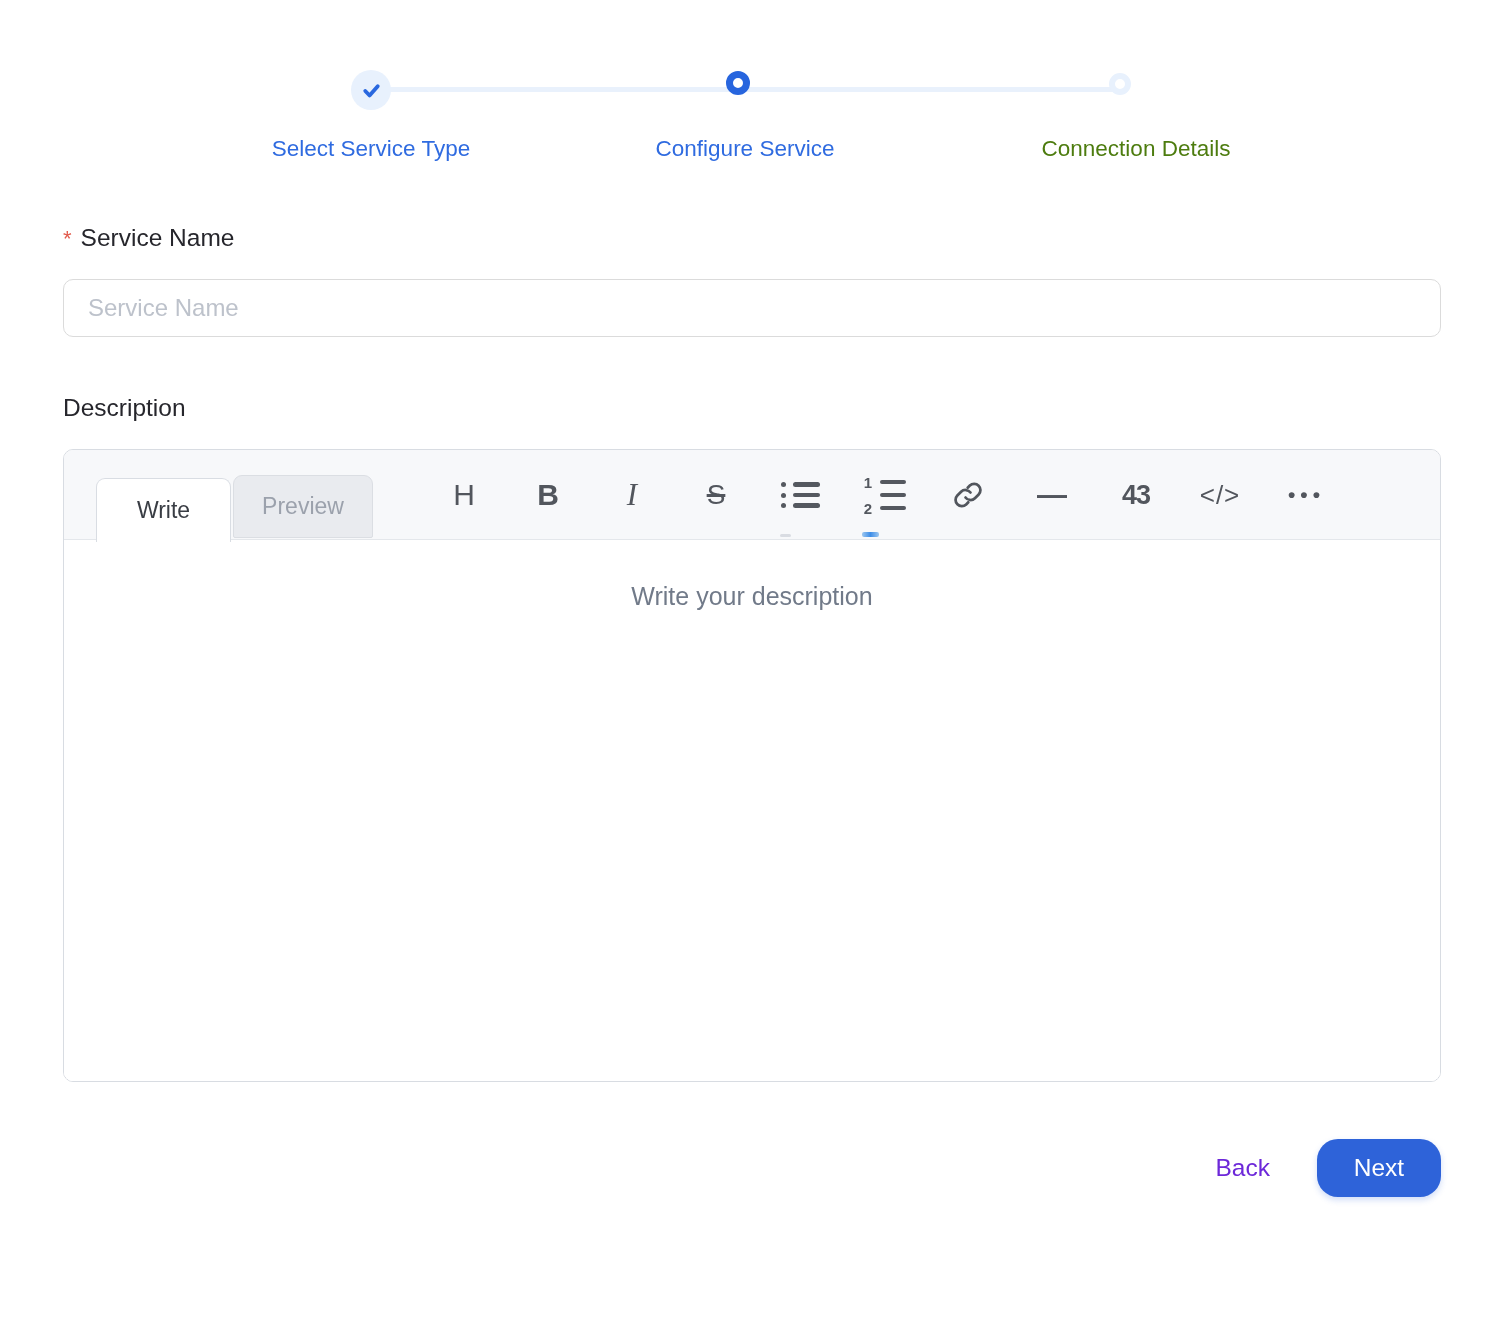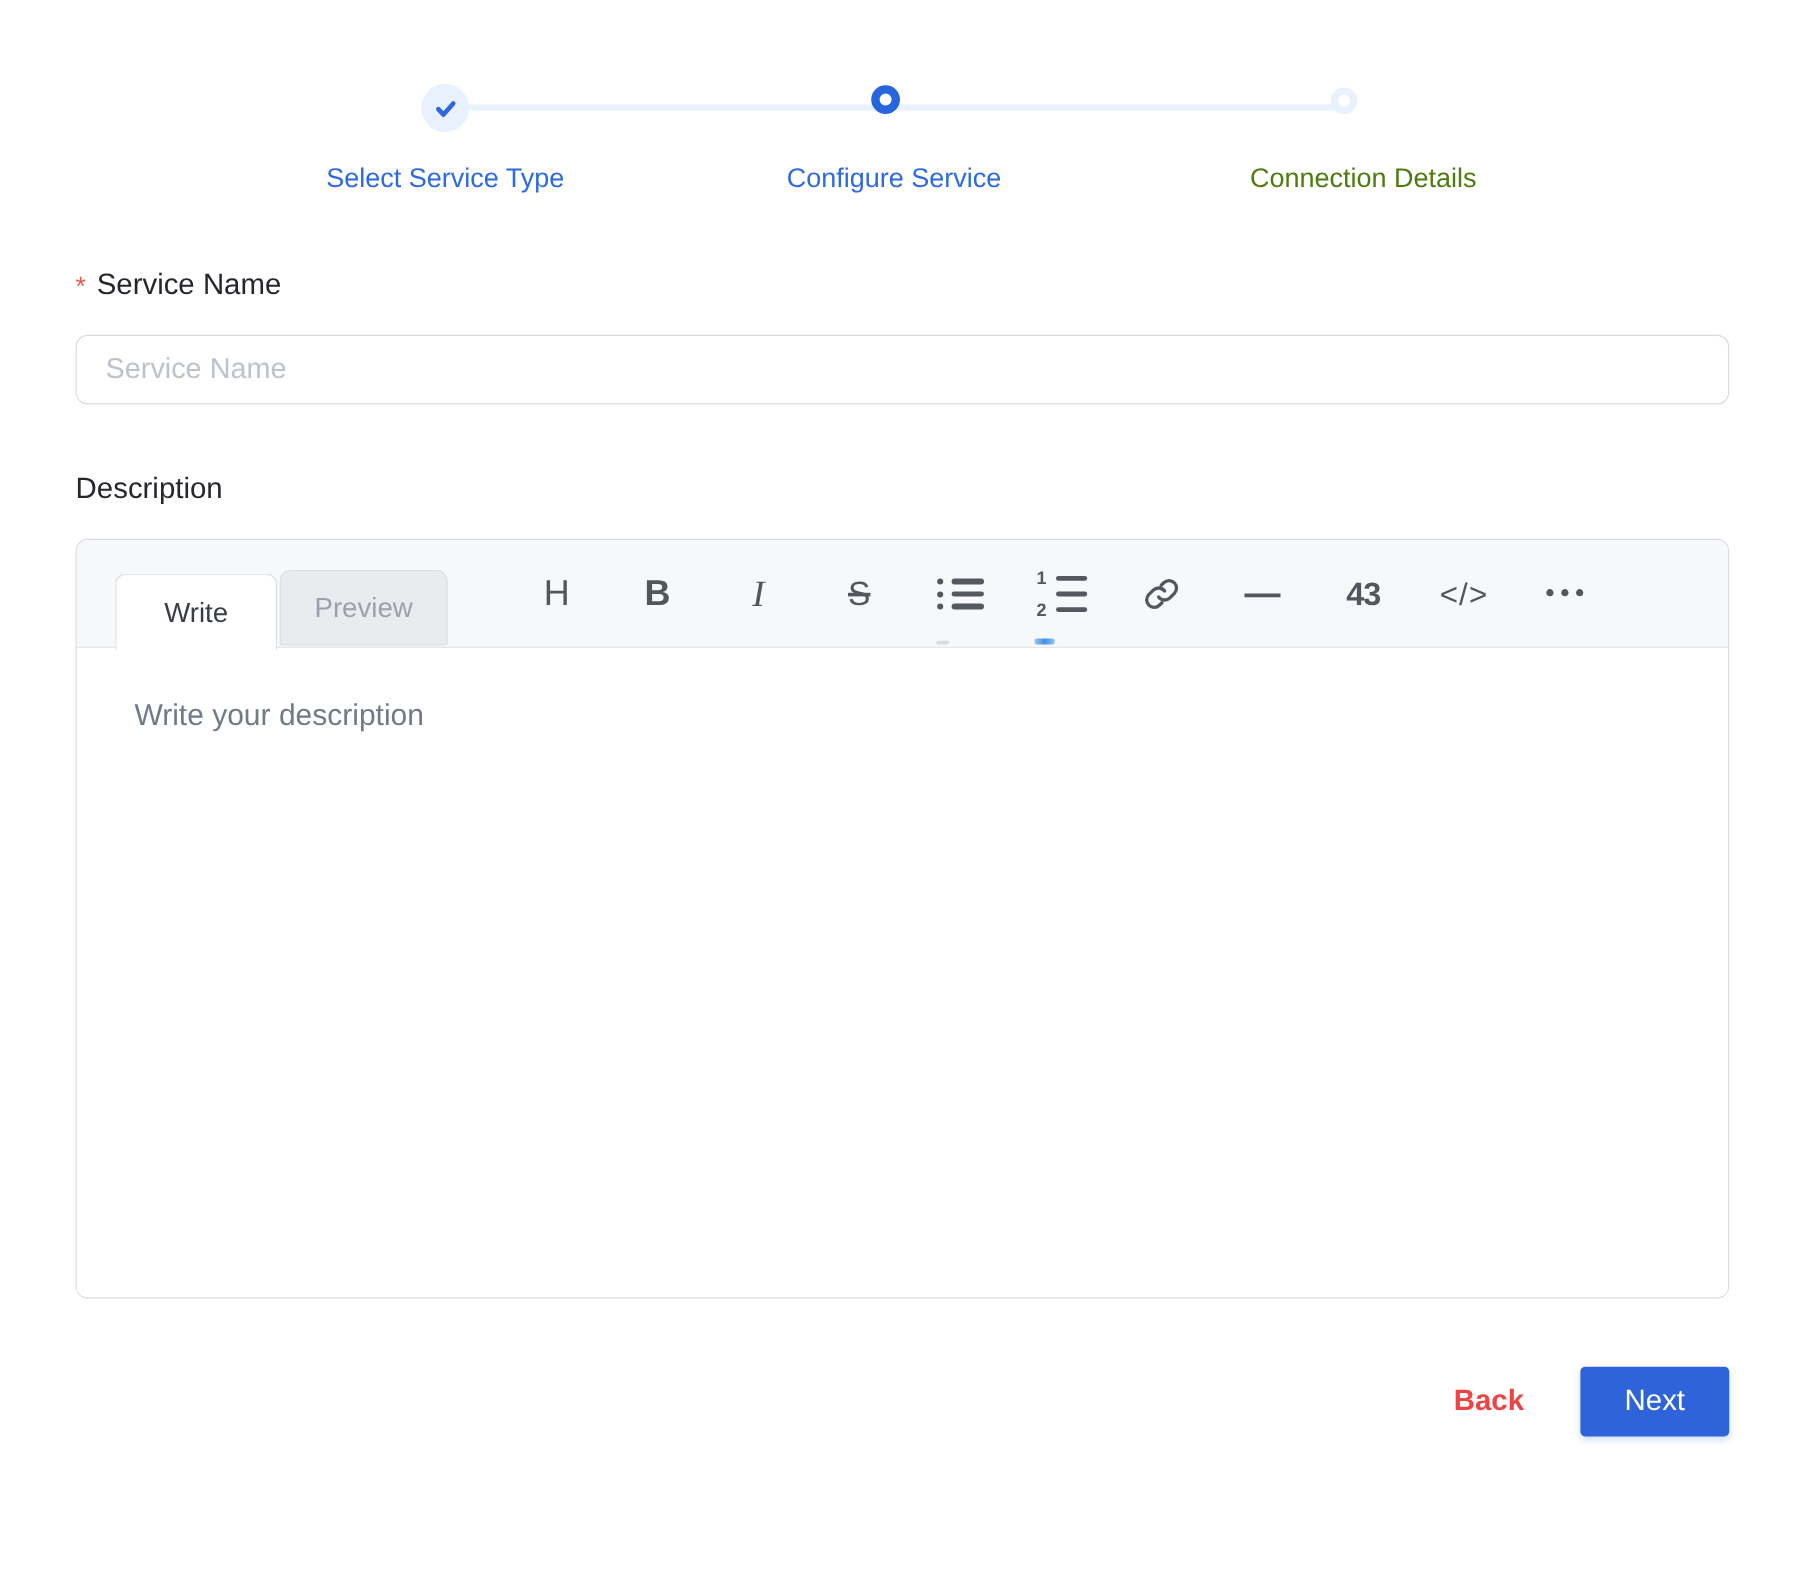--- a/index.html
+++ b/index.html
@@ -89,29 +89,30 @@
                  background:#c9cdd6; border-radius:2px; opacity:.65; }
   .ol-artifact { position:absolute; left:798px; top:82px; width:17px; height:5px;
                  border-radius:2px;
                  background:linear-gradient(90deg,#9cc6ef,#3e8ee8,#9cc6ef); }
 
   .editor-body { flex:1; background:#fff; }
   .editor-textarea {
     width:100%; height:100%; border:none; outline:none; resize:none; background:#fff;
     padding:42px 48px; font-size:25px; color:#3a3f4b; display:block;
     font-family:"Liberation Sans", sans-serif;
+    text-align:center;
   }
   .editor-textarea::placeholder { color:#717a89; }
 
   
   .footer { margin-top:57px; display:flex; justify-content:flex-end; align-items:center;
             gap:47px; }
-  .back-link { font-size:24.5px; color:#ef4444; cursor:pointer; background:none;
-               border:none; font-family:"Liberation Sans", sans-serif;font-weight:bold; }
-  .next-btn { width:124px; height:58px; border:none; border-radius:4px; background:#2e63d9;
+  .back-link { font-size:24.5px; color:#6d28d9; cursor:pointer; background:none;
+               border:none; font-family:"Liberation Sans", sans-serif; }
+  .next-btn { width:124px; height:58px; border:none; border-radius:21px; background:#2e63d9;
               color:#fff; font-size:24.5px; cursor:pointer;
               font-family:"Liberation Sans", sans-serif;
               box-shadow:0 3px 6px rgba(46,99,217,.22); }
 </style>
 </head>
 <body>
 
 <div class="page">
 
 

